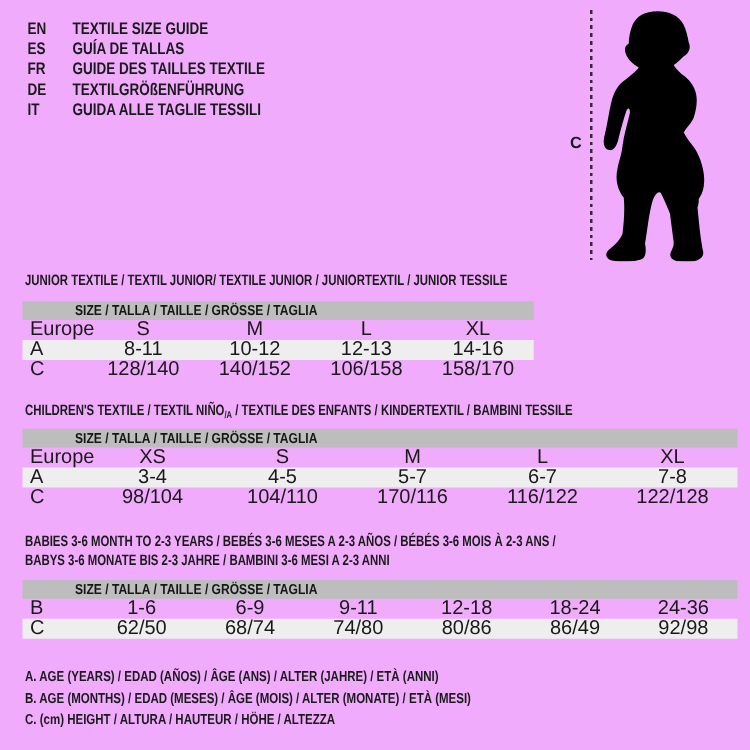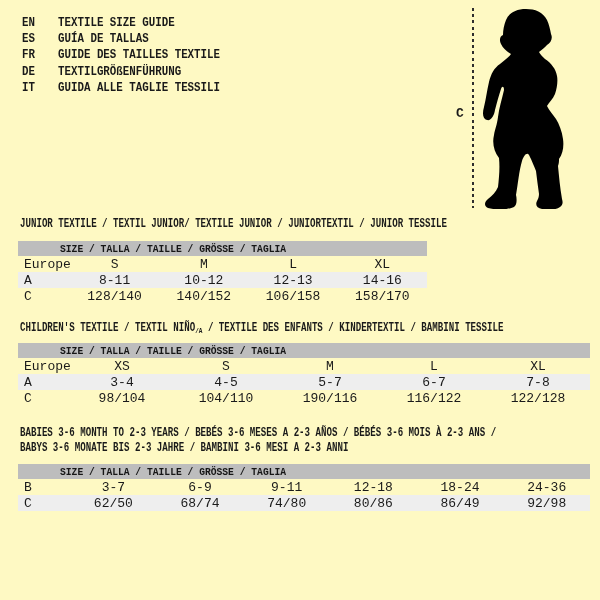--- a/index.html
+++ b/index.html
@@ -1,18 +1,18 @@
 <!DOCTYPE html>
 <html><head>
 <meta charset="utf-8">
 <style>
   html,body{margin:0;padding:0;background:#fff;}
   .page{
-    position:relative;width:600px;height:600px;background:#fef9c3;
-    font-family:Liberation Mono, monospace;color:#1a1a1a;overflow:hidden;
+    position:relative;width:600px;height:600px;background:#f0abfc;
+    font-family:Liberation Sans, sans-serif;color:#1a1a1a;overflow:hidden;
   }
   
   .lang-block{position:absolute;left:22px;top:14px;transform:scaleX(0.8);transform-origin:0 0;}
   .lang-row{display:flex;height:16.4px;align-items:center;font-weight:700;font-size:13.5px;white-space:nowrap;}
   .lang-code{width:45px;flex:0 0 45px;}
   
   .height-line{position:absolute;left:472px;top:8px;width:2px;height:200px;
     background:repeating-linear-gradient(to bottom,#2e2e2e 0 3px,transparent 3px 6.2px);}
   .height-label{position:absolute;left:456px;top:106px;font-weight:700;font-size:13px;}
   .baby{position:absolute;left:479px;top:8px;width:97px;height:201px;}
@@ -24,21 +24,21 @@
   #babies-title{top:426px;line-height:15px;}
   .subscript{font-size:8px;vertical-align:-2px;}
   
   .size-table{position:absolute;left:18px;}
   #junior-table{top:241px;width:409px;}
   #children-table{top:343px;width:572px;}
   #babies-table{top:464px;width:572px;}
   .bar{height:15px;background:#bdbdbd;display:flex;align-items:center;padding-left:36px;}
   .cx{display:inline-block;transform:scaleX(0.84);transform-origin:0 50%;white-space:nowrap;
     font-weight:700;font-size:11.5px;color:#161616;margin-left:6px;}
-  .trow{display:flex;align-items:center;font-size:13px;height:16px;}
+  .trow{display:flex;align-items:center;font-size:16px;height:16px;}
   .trow.shaded{background:#eeeeee;}
   .tlabel{width:52px;flex:0 0 52px;padding-left:6px;box-sizing:border-box;}
   .tcell{flex:1;text-align:center;}
   
   .footnotes{position:absolute;left:20px;top:536px;}
   .fn{font-weight:700;font-size:11.5px;height:17px;transform:scaleX(0.8);transform-origin:0 0;white-space:nowrap;}
 </style>
 </head>
 <body>
 
@@ -133,48 +133,53 @@
       <span class="tcell">3-4</span>
       <span class="tcell">4-5</span>
       <span class="tcell">5-7</span>
       <span class="tcell">6-7</span>
       <span class="tcell">7-8</span>
     </div>
     <div class="trow">
       <span class="tlabel">C</span>
       <span class="tcell">98/104</span>
       <span class="tcell">104/110</span>
-      <span class="tcell">190/116</span>
+      <span class="tcell">170/116</span>
       <span class="tcell">116/122</span>
       <span class="tcell">122/128</span>
     </div>
   </div>
 
   <div class="sec-title" id="babies-title">
     <div>BABIES 3-6 MONTH TO 2-3 YEARS / BEBÉS 3-6 MESES A 2-3 AÑOS / BÉBÉS 3-6 MOIS À 2-3 ANS /</div>
     <div>BABYS 3-6 MONATE BIS 2-3 JAHRE / BAMBINI 3-6 MESI A 2-3 ANNI</div>
   </div>
   <div class="size-table" id="babies-table">
     <div class="bar">
       <span class="cx">SIZE / TALLA / TAILLE / GRÖSSE / TAGLIA</span>
     </div>
     <div class="trow">
       <span class="tlabel">B</span>
-      <span class="tcell">3-7</span>
+      <span class="tcell">1-6</span>
       <span class="tcell">6-9</span>
       <span class="tcell">9-11</span>
       <span class="tcell">12-18</span>
       <span class="tcell">18-24</span>
       <span class="tcell">24-36</span>
     </div>
     <div class="trow shaded">
       <span class="tlabel">C</span>
       <span class="tcell">62/50</span>
       <span class="tcell">68/74</span>
       <span class="tcell">74/80</span>
       <span class="tcell">80/86</span>
       <span class="tcell">86/49</span>
       <span class="tcell">92/98</span>
     </div>
   </div>
 
+  <div class="footnotes">
+    <div class="fn">A. AGE (YEARS) / EDAD (AÑOS) / ÂGE (ANS) / ALTER (JAHRE) / ETÀ (ANNI)</div>
+    <div class="fn">B. AGE (MONTHS) / EDAD (MESES) / ÂGE (MOIS) / ALTER (MONATE) / ETÀ (MESI)</div>
+    <div class="fn">C. (cm) HEIGHT / ALTURA / HAUTEUR / HÖHE / ALTEZZA</div>
+  </div>
 
 </div>
 
 </body></html>

